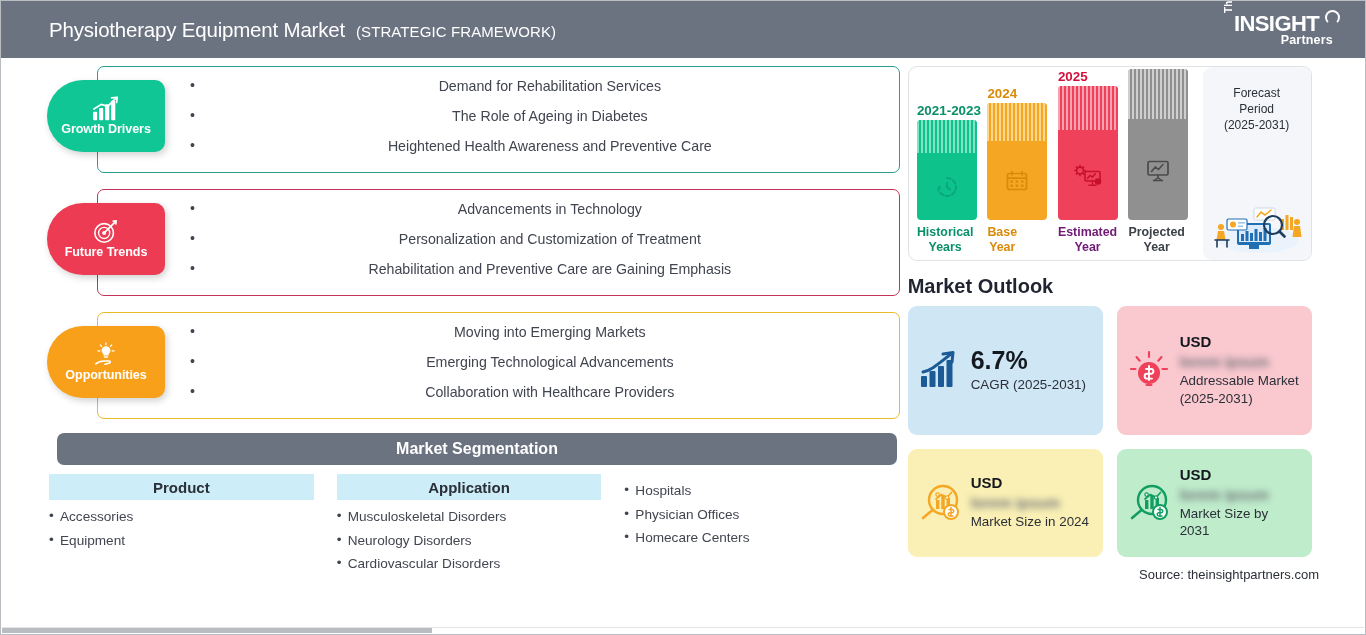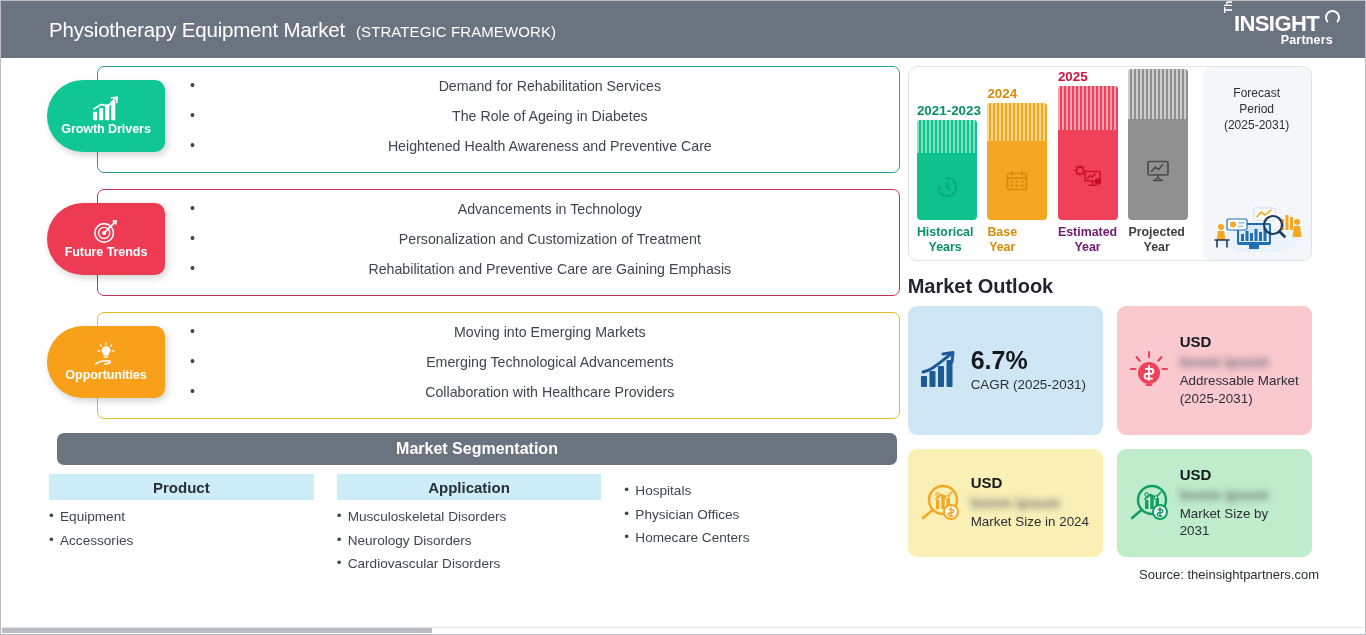--- a/index.html
+++ b/index.html
@@ -361,22 +361,22 @@
       </div>
 
       <div class="seg-header">
         <span>Market Segmentation</span>
       </div>
       <div class="seg-cols">
 
         <div class="seg-col">
           <div class="seg-col-title">Product</div>
           <ul class="seg-list">
+            <li>Accessories</li>
             <li>Equipment</li>
-            <li>Accessories</li>
           </ul>
         </div>
 
         <div class="seg-col">
           <div class="seg-col-title">Application</div>
           <ul class="seg-list">
             <li>Musculoskeletal Disorders</li>
             <li>Neurology Disorders</li>
             <li>Cardiovascular Disorders</li>
           </ul>

